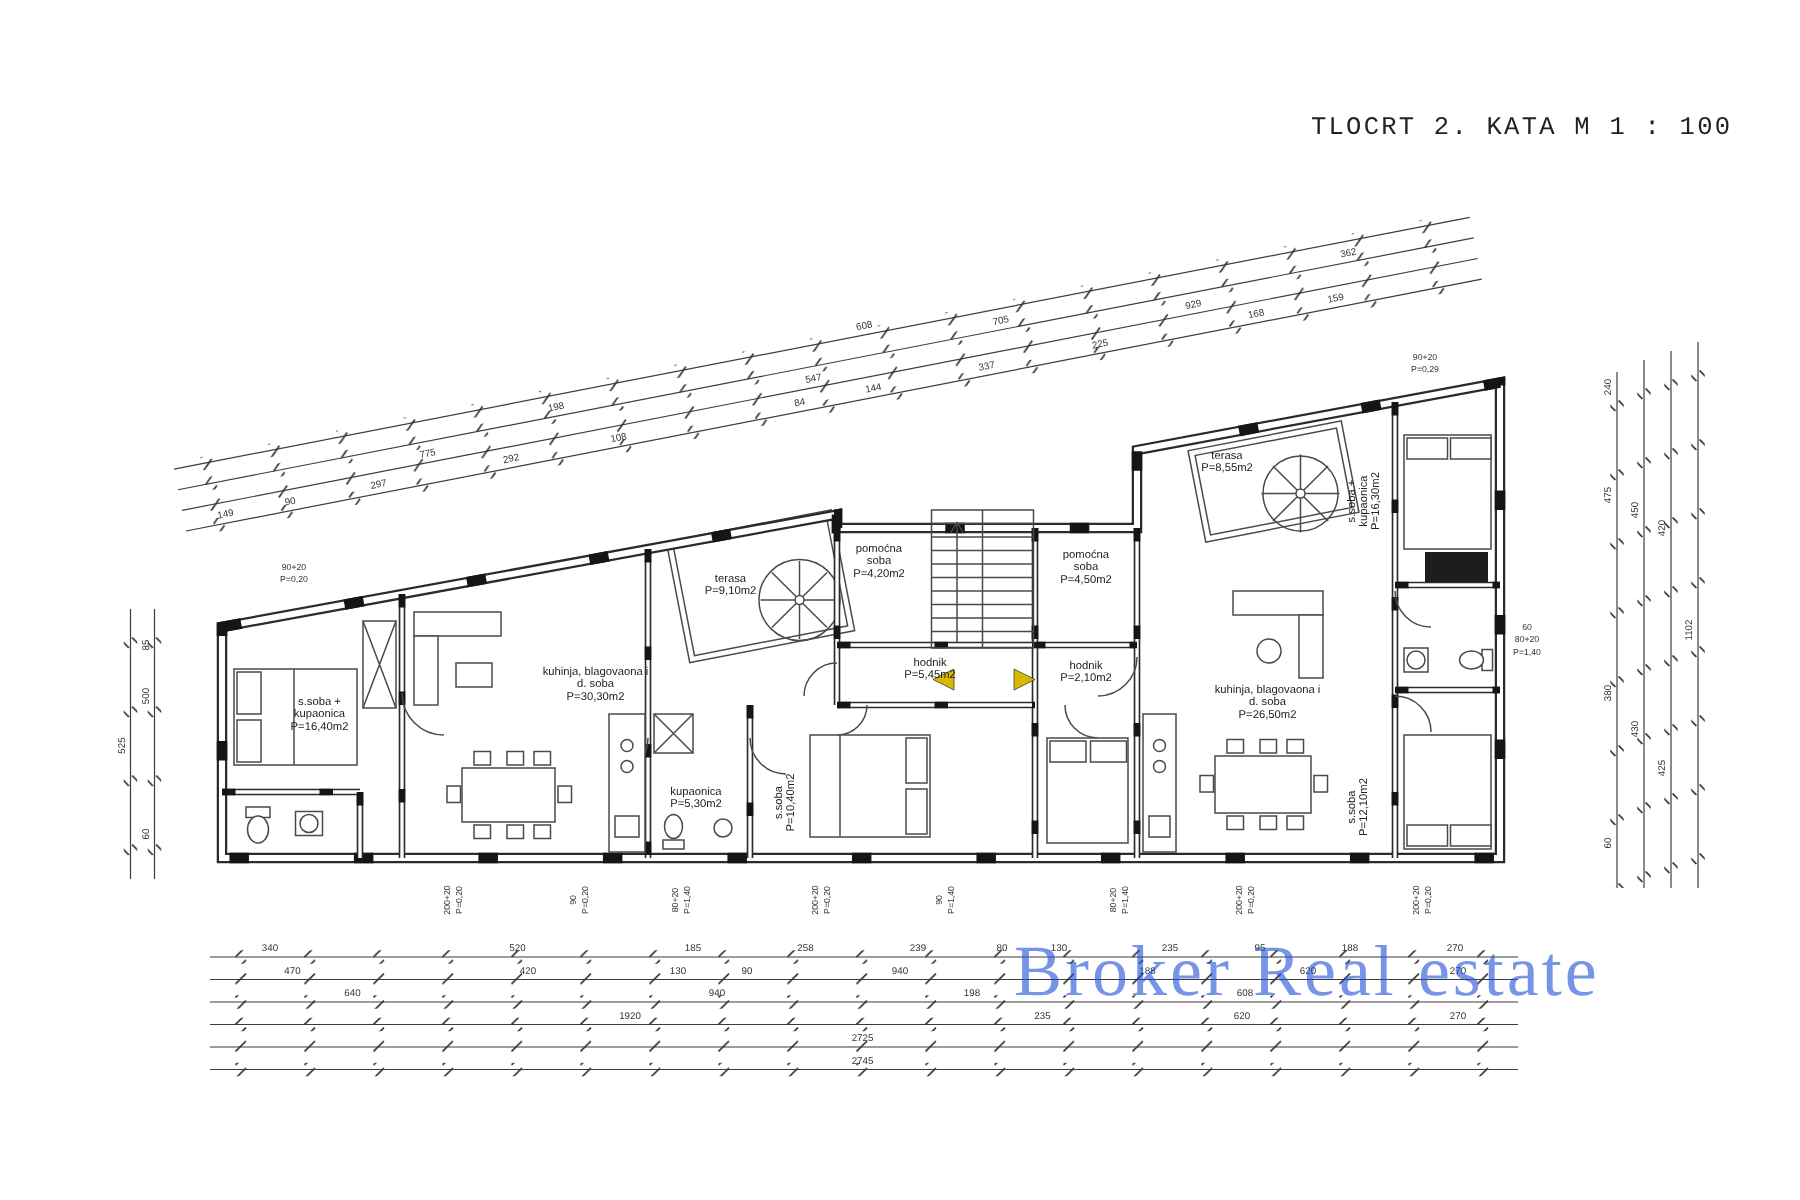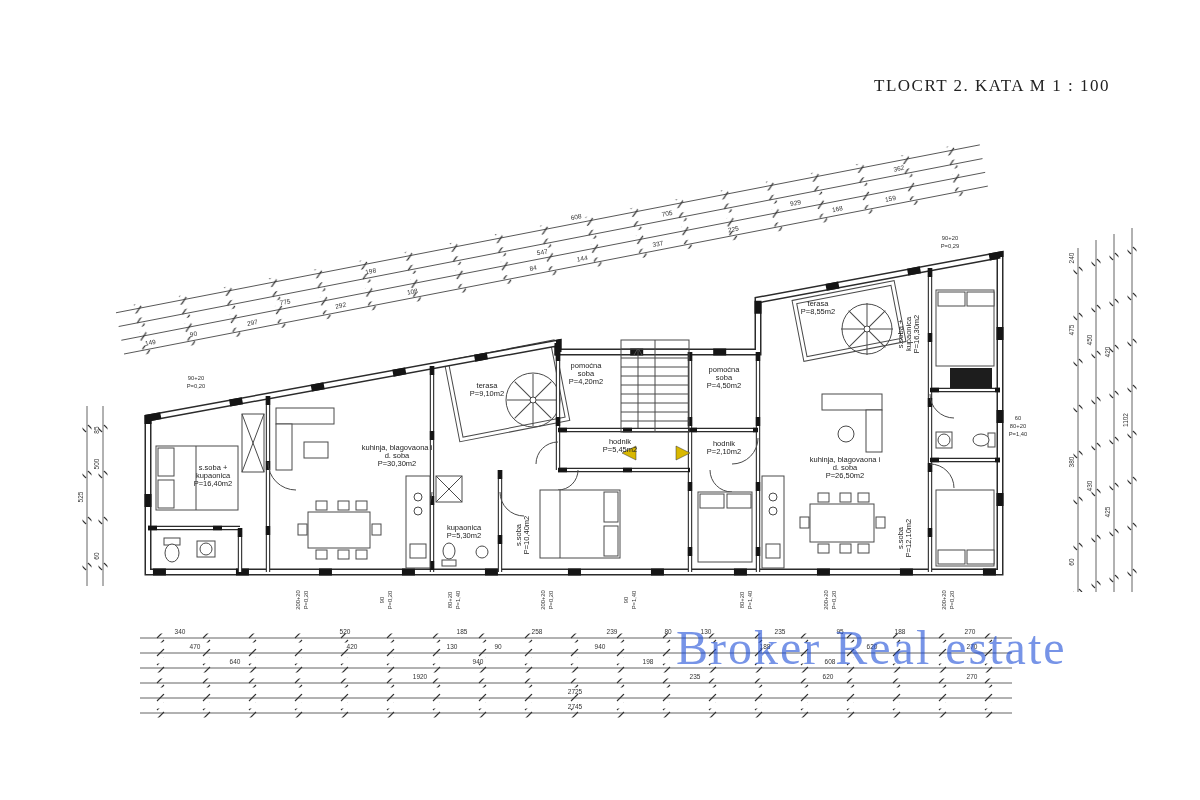--- a/index.html
+++ b/index.html
@@ -1,19 +1,19 @@
 <!DOCTYPE html>
 <html><head>
 <meta charset="utf-8">
 <style>
   html,body{margin:0;padding:0;background:#fff;}
   .stage{position:relative;width:1200px;height:800px;background:#fff;overflow:hidden;
          font-family:"Liberation Sans",sans-serif;}
   .title{position:absolute;left:874px;top:76px;font-size:17px;letter-spacing:1.5px;
-         color:#222;font-family:Liberation Serif, serif;}
+         color:#222;font-family:Liberation Mono, monospace;}
   .watermark{position:absolute;left:676px;top:620px;font-size:48px;letter-spacing:2px;
          color:#1d4ed8;opacity:.6;font-family:"Liberation Serif",serif;white-space:nowrap;
          z-index:5;pointer-events:none;}
   svg{position:absolute;left:0;top:0;}
   svg text{font-family:"Liberation Sans",sans-serif;fill:#222;}
   .room-label{font-size:7.5px;text-anchor:middle;}
   .spec-label{font-size:5.8px;text-anchor:middle;fill:#333;}
   .dim-label{font-size:6.5px;text-anchor:middle;fill:#333;}
   .dimline{stroke:#3c3c3c;stroke-width:0.8;}
   .tickband{fill:url(#tickpat);}

